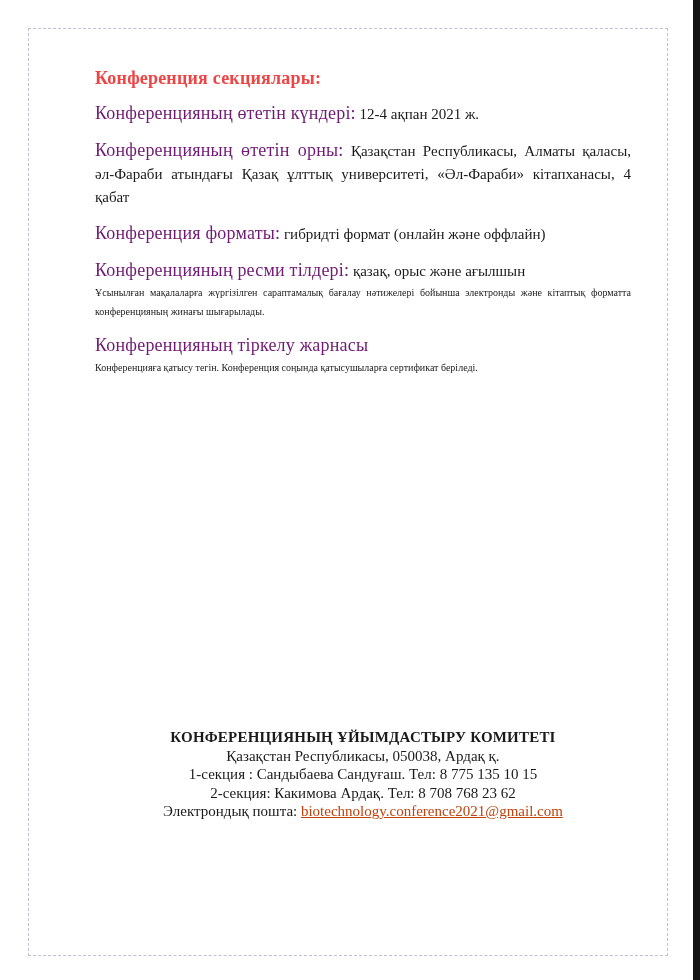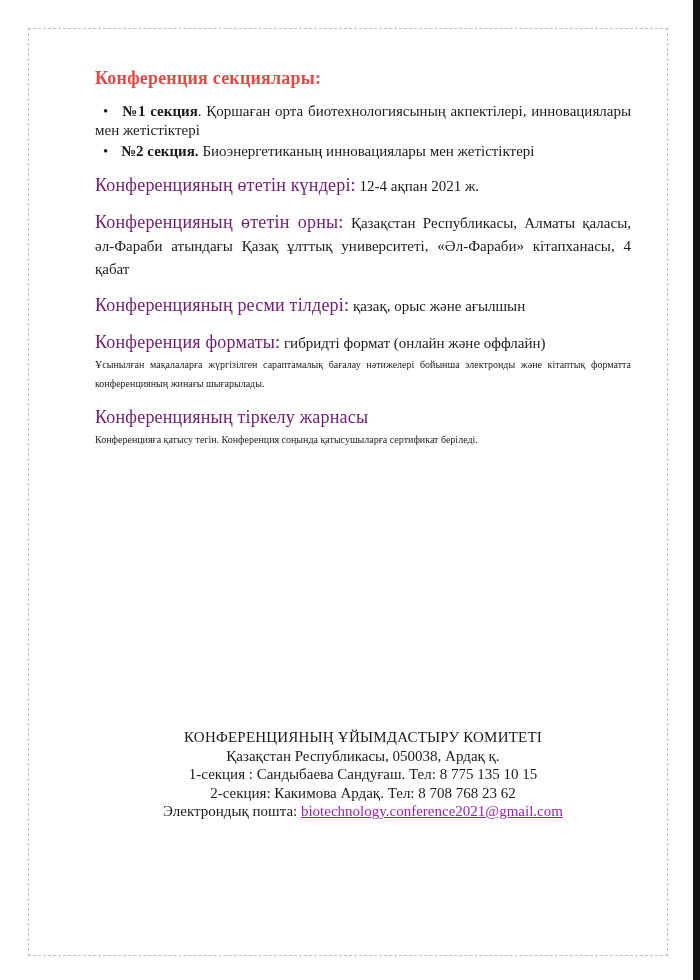--- a/index.html
+++ b/index.html
@@ -35,59 +35,55 @@
   }
   p.section .h-blue{line-height:23px;}
   p.section.heading-only{margin-bottom:0;}
   p.sub-para{
     margin:0;text-align:justify;font-size:10px;line-height:19px;
   }
   .committee{
     position:absolute;left:95px;top:728px;width:536px;text-align:center;
     font-size:15px;line-height:18.5px;
   }
-  .committee .title{font-weight:normal;letter-spacing:.2px;}
+  .committee .title{font-weight:bold;letter-spacing:.2px;}
   .committee .line{font-weight:normal;}
   a.email-link{
-    color:#a21caf;text-decoration:underline;cursor:pointer;
+    color:#c2410c;text-decoration:underline;cursor:pointer;
   }
 </style>
 </head>
 <body>
 
 <div class="page-border"></div>
 <div class="right-strip"></div>
 
 <div class="content">
 
   <h1 class="sections-title">Конференция секциялары:</h1>
 
-  <div class="bullets">
-    <p class="bullet"><span class="marker">•</span><b>№1 секция</b><span>. Қоршаған орта биотехнологиясының акпектілері, инновациялары мен жетістіктері</span></p>
-    <p class="bullet"><span class="marker">•</span><b>№2 секция.</b><span> Биоэнергетиканың инновациялары мен жетістіктері</span></p>
-  </div>
 
   <p class="section">
     <span class="h-blue">Конференцияның өтетін күндері:</span>
     <span>12-4 ақпан 2021 ж.</span>
   </p>
 
   <p class="section">
     <span class="h-blue">Конференцияның өтетін орны:</span>
     <span>Қазақстан Республикасы, Алматы қаласы, әл-Фараби атындағы Қазақ ұлттық университеті, «Әл-Фараби» кітапханасы, 4 қабат</span>
   </p>
 
   <p class="section">
-    <span class="h-blue">Конференцияның ресми тілдері:</span>
-    <span>қазақ, орыс және ағылшын</span>
+    <span class="h-blue">Конференция форматы:</span>
+    <span>гибридті формат (онлайн және оффлайн)</span>
   </p>
 
   <p class="section">
-    <span class="h-blue">Конференция форматы:</span>
-    <span>гибридті формат (онлайн және оффлайн)</span>
+    <span class="h-blue">Конференцияның ресми тілдері:</span>
+    <span>қазақ, орыс және ағылшын</span>
   </p>
   <p class="sub-para">Ұсынылған мақалаларға жүргізілген сараптамалық бағалау нәтижелері бойынша электронды және кітаптық форматта конференцияның жинағы шығарылады.</p>
 
   <p class="section heading-only">
     <span class="h-blue">Конференцияның тіркелу жарнасы</span>
   </p>
   <p class="sub-para">Конференцияға қатысу тегін. Конференция соңында қатысушыларға сертификат беріледі.</p>
 
 </div>
 

